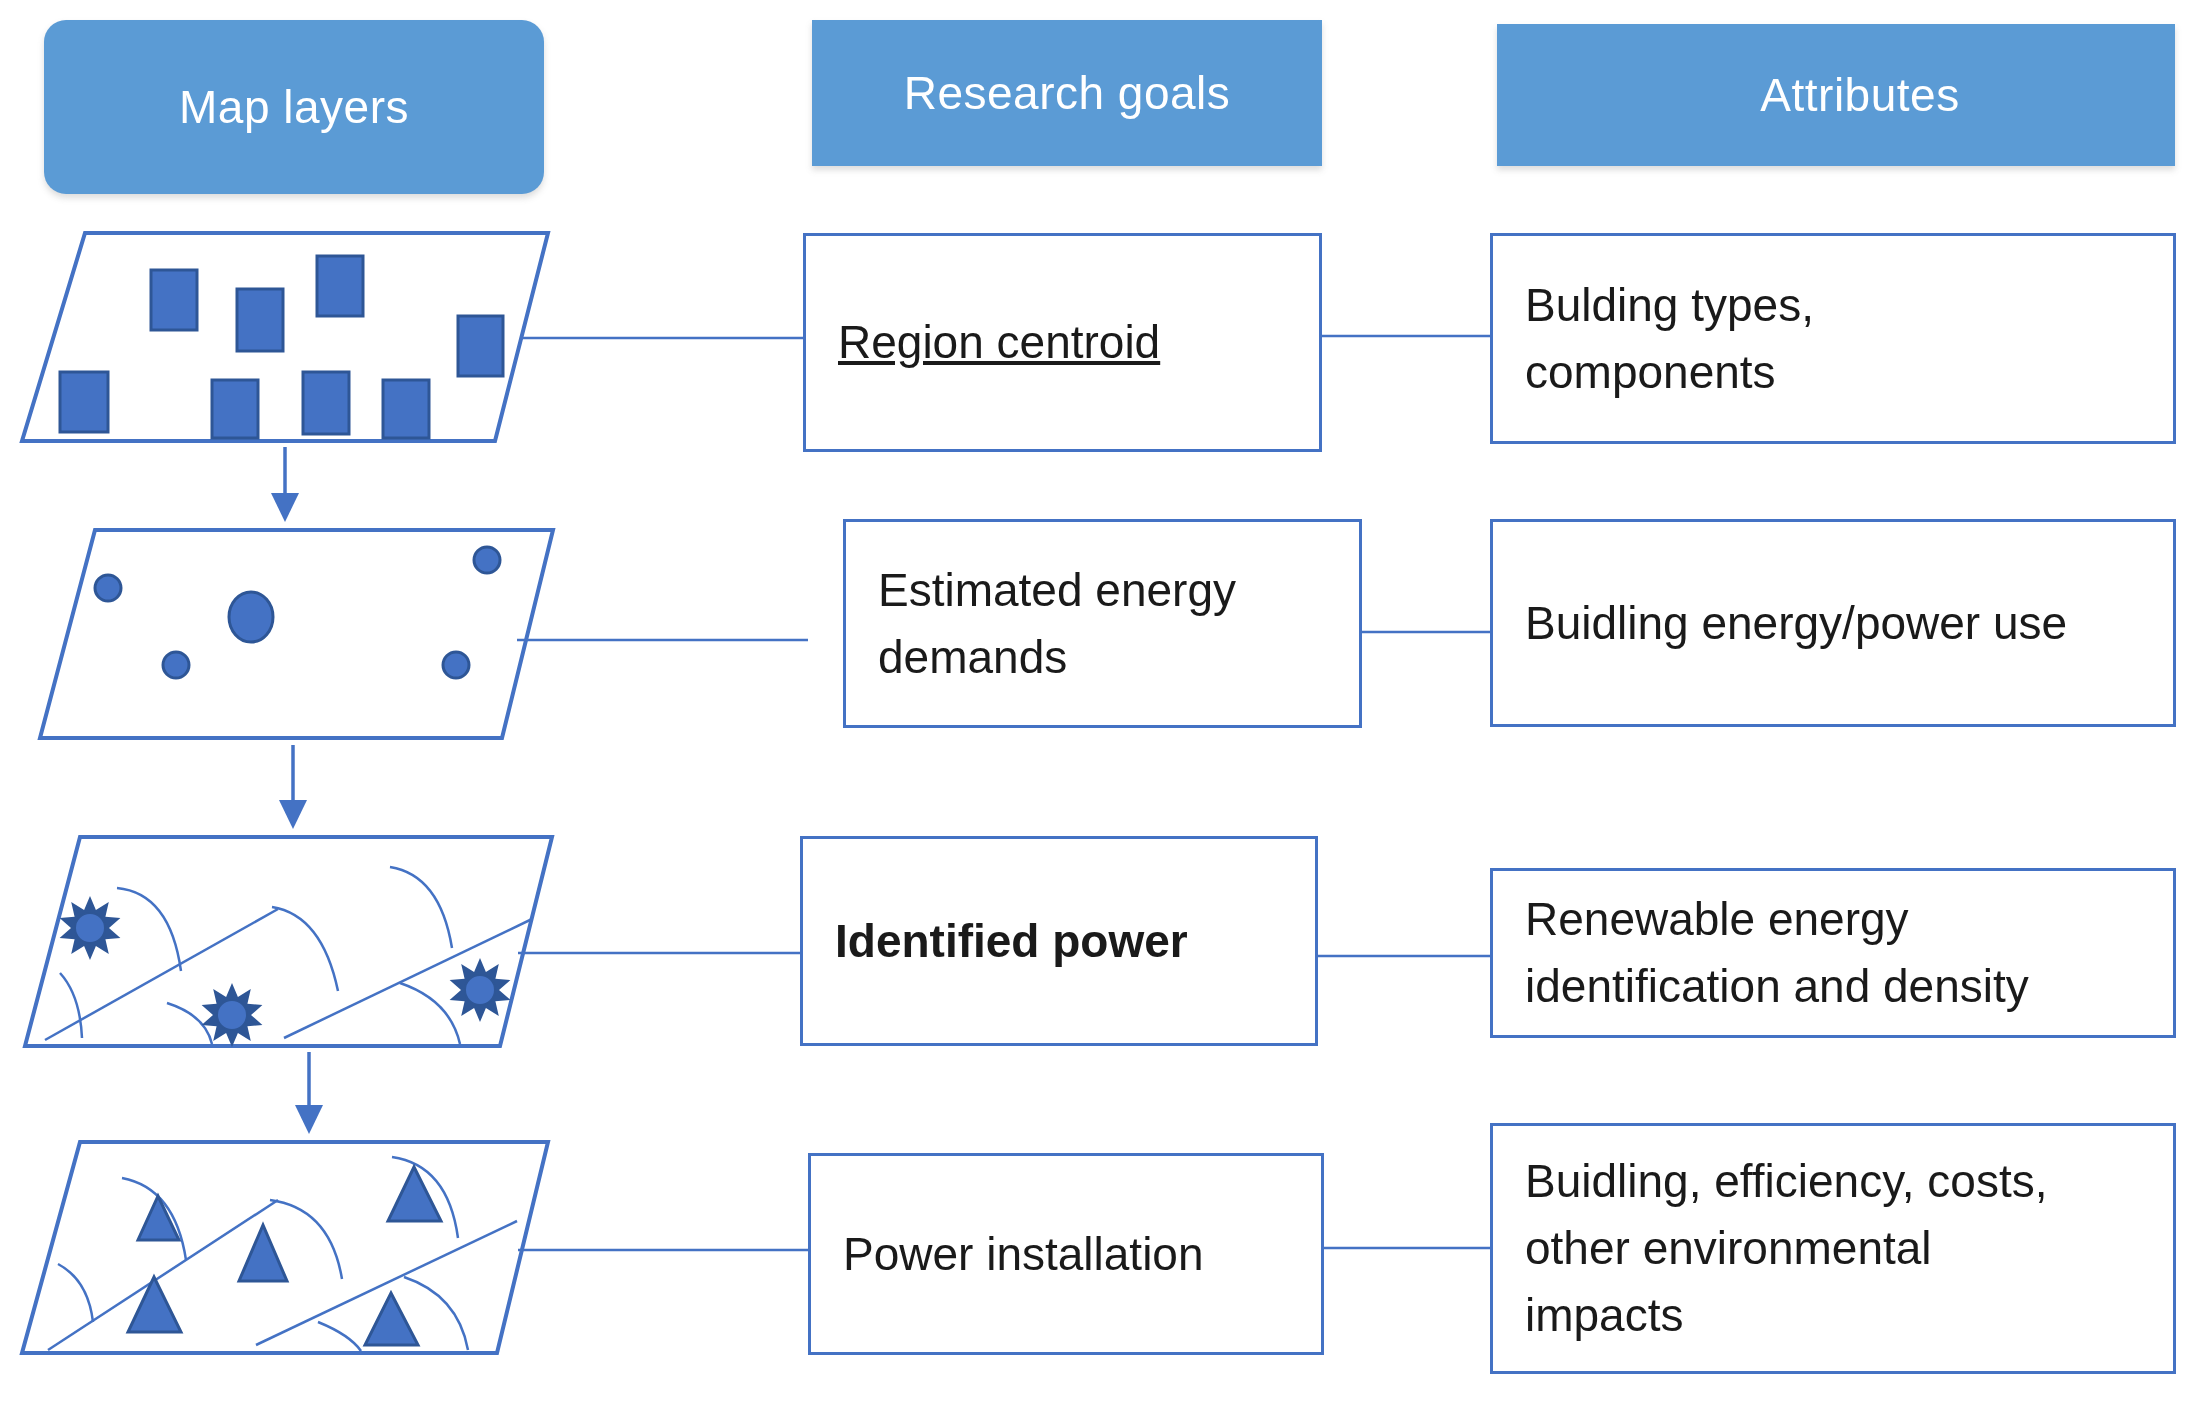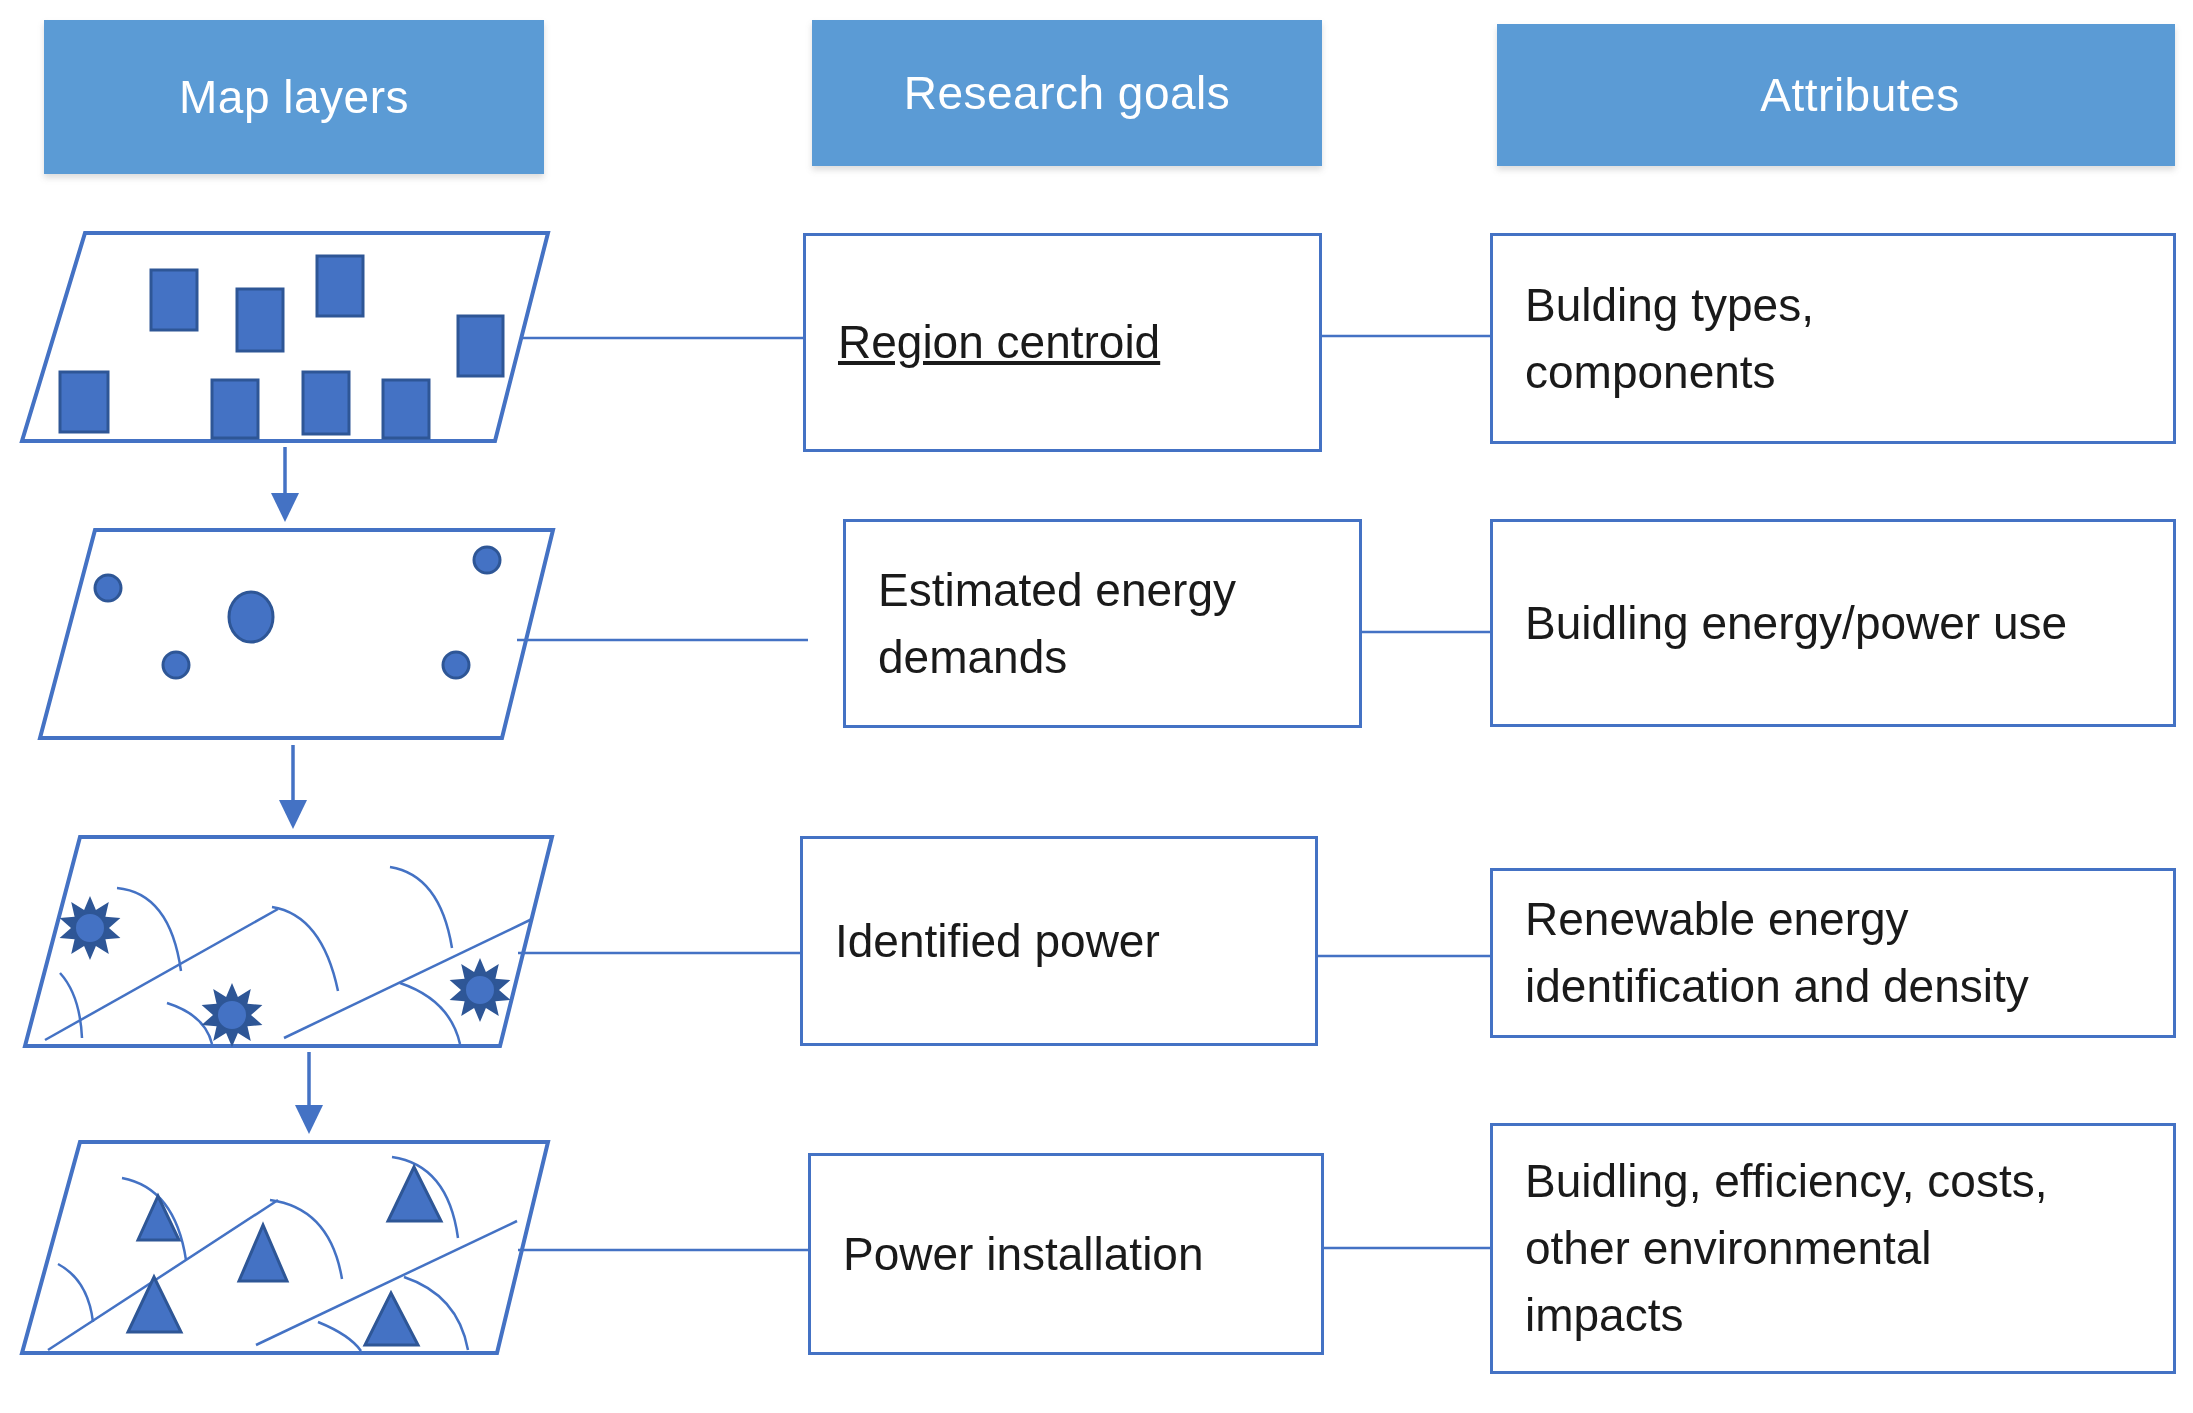--- a/index.html
+++ b/index.html
@@ -125,38 +125,38 @@
         <line x1="293" y1="745" x2="293" y2="802" stroke="#4472c4" stroke-width="3.5"></line>
         <polygon points="279,800 307,800 293,829" fill="#4472c4"></polygon>
       </g>
       <g>
         <line x1="309" y1="1052" x2="309" y2="1107" stroke="#4472c4" stroke-width="3.5"></line>
         <polygon points="295,1105 323,1105 309,1134" fill="#4472c4"></polygon>
       </g>
     </g>
   </svg>
 
-  <div class="hdr" style="left:44px;  top:20px; width:500px; height:154px;">
+  <div class="hdr" style="left:44px;  top:20px; width:500px; height:174px;border-radius:22px;">
     <span>Map layers</span>
   </div>
   <div class="hdr" style="left:812px; top:20px; width:510px; height:146px;">
     <span>Research goals</span>
   </div>
   <div class="hdr" style="left:1497px; top:24px; width:630px; height:142px;padding-left:48px;">
     <span>Attributes</span>
   </div>
 
   <div class="box" style="left:803px; top:233px; width:519px; height:219px;text-decoration:underline;">
     <span>Region centroid</span>
   </div>
   <div class="box" style="left:843px; top:519px; width:519px; height:209px;">
     <span>Estimated energy
 demands</span>
   </div>
-  <div class="box" style="left:800px; top:836px; width:518px; height:210px;">
+  <div class="box" style="left:800px; top:836px; width:518px; height:210px;font-weight:bold;">
     <span>Identified power</span>
   </div>
   <div class="box" style="left:808px; top:1153px; width:516px; height:202px;">
     <span>Power installation</span>
   </div>
 
   <div class="box" style="left:1490px; top:233px; width:686px; height:211px;">
     <span>Bulding types,
 components</span>
   </div>

